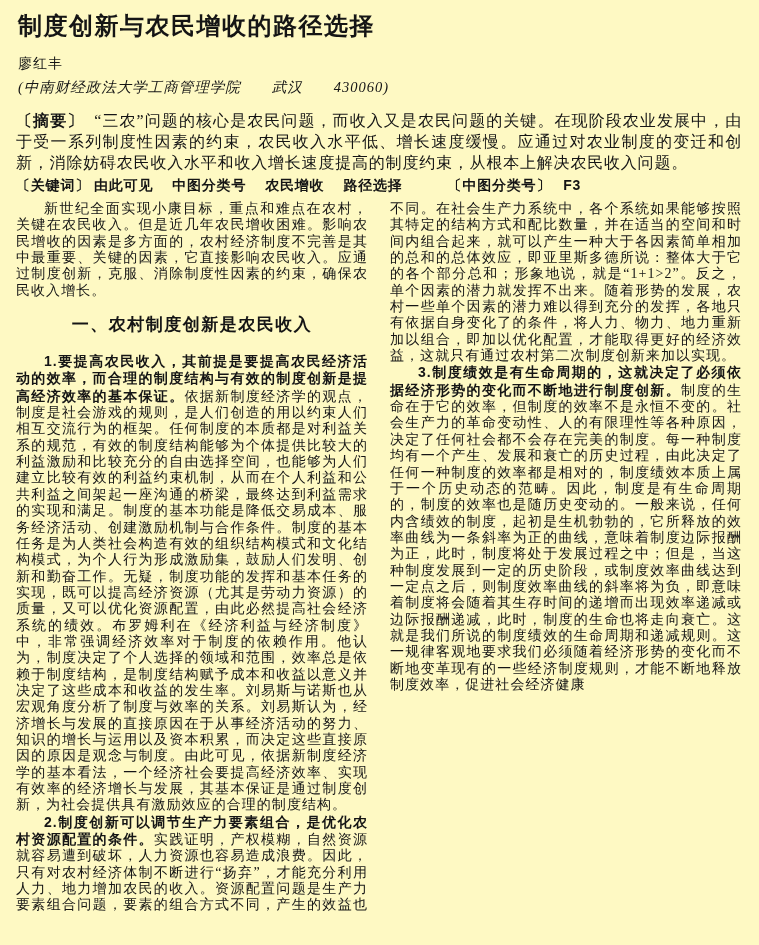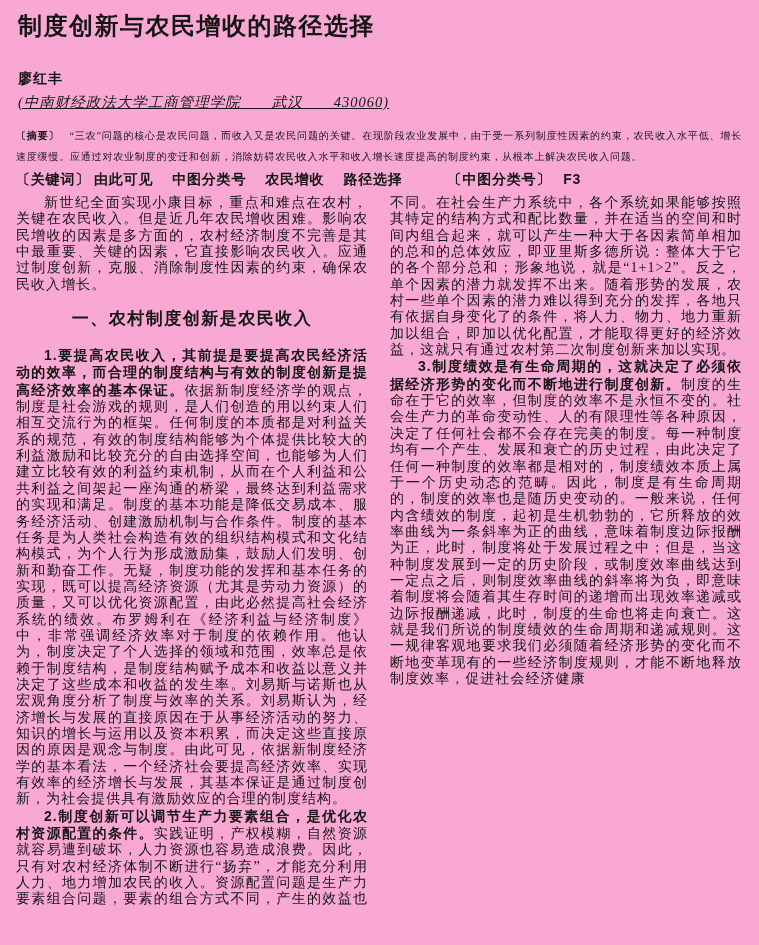--- a/index.html
+++ b/index.html
@@ -1,52 +1,51 @@
 <!DOCTYPE html>
 <html lang="zh"><head>
 <meta charset="utf-8">
 <style>
   html, body { margin: 0; padding: 0; background: #ffffff; }
   .page {
     position: relative;
     width: 759px;
     height: 945px;
     box-sizing: border-box;
-    background: #f9a8d4;
+    background: #fef9c3;
     color: #151515;
     padding: 8px 17px 0 16px;
     font-family: "Liberation Serif", serif;
     overflow: hidden;
   }
   .title {
     font-family: "Liberation Sans", sans-serif;
     font-weight: bold;
     font-size: 24px;
     line-height: 32px;
     margin: 2px 0 0 2px;
     letter-spacing: 1.5px;
   }
   .author {
-    margin: 27px 0 0 2px;
+    margin: 12px 0 0 2px;
     font-size: 14px;
-    font-weight: bold;
+    font-weight: normal;
     line-height: 19px;
     letter-spacing: 1px;
   }
   .affiliation {
     margin: 4px 0 0 2px;
     font-size: 14.5px;
     font-style: italic;
     line-height: 20px;
     letter-spacing: 1px;
-    text-decoration: underline;
   }
   .abstract {
     margin: 13px 0 0 0;
-    font-size: 10px;
+    font-size: 16px;
     line-height: 21px;
     letter-spacing: 0.8px;
     text-align: justify;
   }
   .blk-label {
     font-family: "Liberation Sans", sans-serif;
     font-weight: bold;
     font-style: normal;
     margin-right: 10px;
   }

